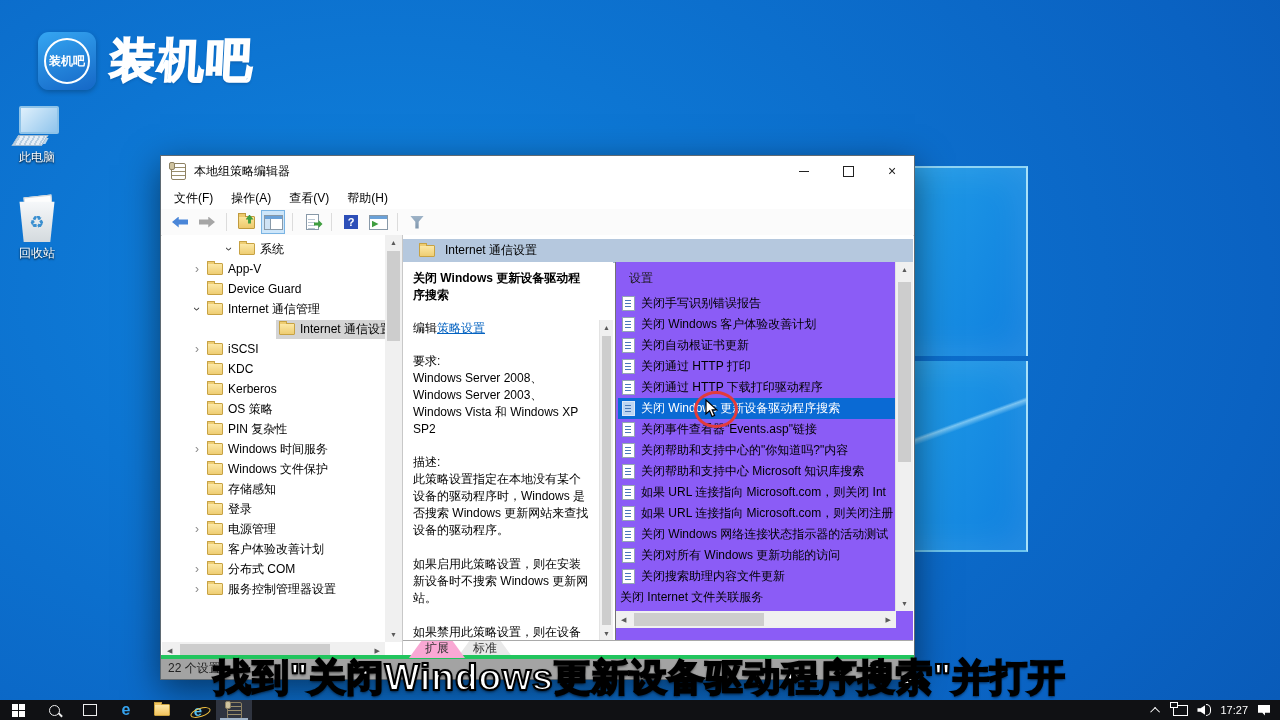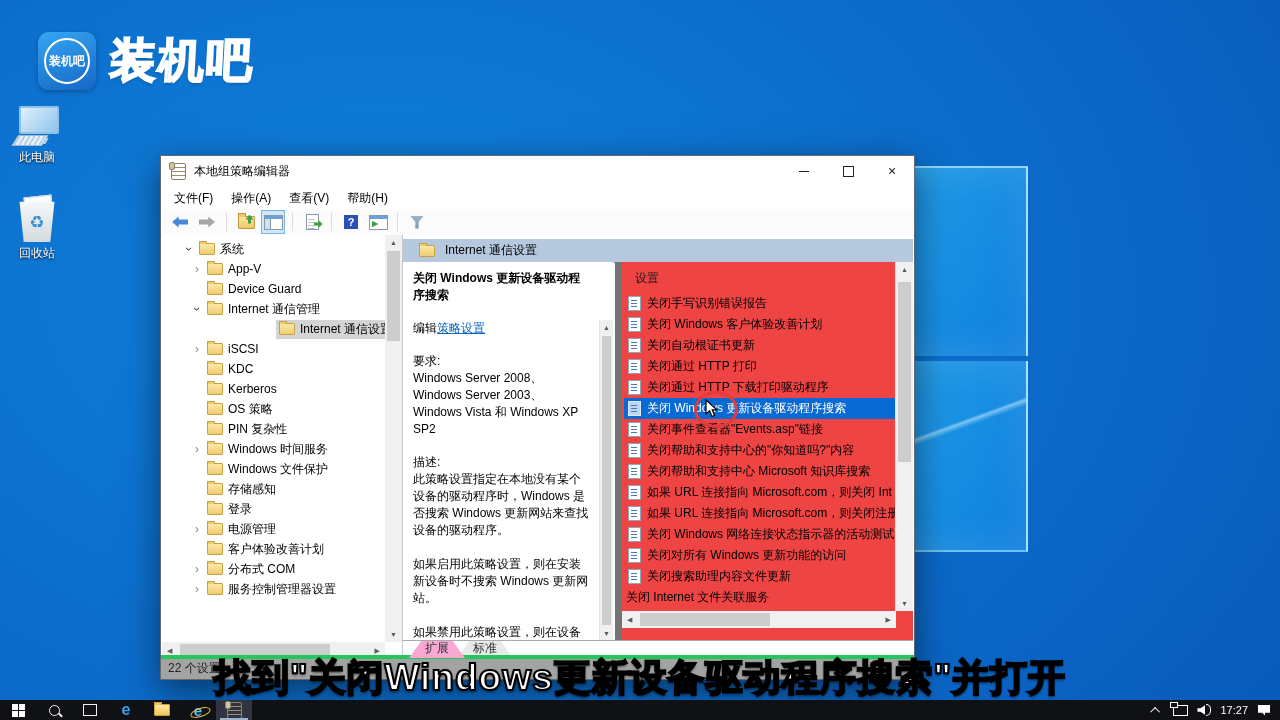--- a/index.html
+++ b/index.html
@@ -87,21 +87,21 @@
   .tbi[data-type="help"] .g{width:14px;height:14px;background:#2d4fb8;color:#fff;font-weight:bold;
     font-size:11px;line-height:14px;text-align:center;}
   .tbi[data-type="help"] .g::before{content:"?";}
   .tbi[data-type="filter"] .g{width:14px;height:13px;background:linear-gradient(#9fb4c8,#7e95ac);
     clip-path:polygon(0 0,100% 0,62% 48%,62% 100%,38% 100%,38% 48%);}
   
   .treepane{position:absolute;left:1px;top:79px;width:240px;bottom:20px;background:#fff;
     border-right:1px solid #c8c8c8;overflow:hidden;}
   .tree-rows{position:absolute;left:0;top:4px;right:17px;}
   .tree-row{height:20px;display:flex;align-items:center;white-space:nowrap;}
-  .tree-row[data-level="0"]{padding-left:20px;}
+  .tree-row[data-level="0"]{padding-left:60px;}
   .tree-row[data-level="1"]{padding-left:28px;}
   .tree-row[data-level="2"]{padding-left:100px;}
   .chev{width:14px;flex:none;color:#8a8a8a;font-size:12px;line-height:1;display:flex;justify-content:center;}
   .chev::before{content:"›";}
   .tree-row[data-chev="down"] .chev{transform:rotate(90deg);color:#3c3c3c;}
   .tree-row[data-chev="none"] .chev{visibility:hidden;}
   .folder{width:14px;height:10px;background:linear-gradient(#fce8a6,#eecd72);border:1px solid #c7a243;
     border-radius:1px;position:relative;margin:0 5px 0 2px;flex:none;}
   .folder::before{content:"";position:absolute;top:-3px;left:-1px;width:6px;height:2px;
     background:#eecd72;border:1px solid #c7a243;border-bottom:none;border-radius:1px 1px 0 0;}
@@ -120,21 +120,21 @@
   .content-header .folder{margin-right:10px;}
   .descpane{position:absolute;left:0;top:27px;width:210px;bottom:18px;background:#fff;overflow:hidden;}
   .desc-body{position:absolute;left:10px;top:8px;width:177px;line-height:17px;}
   .desc-title{font-weight:bold;margin-bottom:16px;}
   .desc-edit{margin-bottom:16px;}
   .desc-link{color:#0563c1;text-decoration:underline;}
   .desc-label{margin-top:16px;}
   .para{margin-top:17px;}
   .desc-vscroll{position:absolute;right:0;width:13px;top:58px;bottom:0;background:#f0f0f0;border-left:1px solid #e3e3e3;}
   .desc-vscroll .vs-up{left:3px;} .desc-vscroll .vs-dn{left:3px;}
-  .listpane{position:absolute;left:212px;top:27px;right:0;bottom:18px;background:#ef4444;border-left:7px solid #737373;overflow:hidden;}
+  .listpane{position:absolute;left:212px;top:27px;right:0;bottom:18px;background:#8b5cf6;border-left:1px solid #737373;overflow:hidden;}
   .list-colhead{position:absolute;left:13px;top:8px;font-size:12px;color:#1a1a1a;}
   .list-rows{position:absolute;left:2px;top:31px;right:17px;bottom:30px;overflow:hidden;}
   .setting-row{height:21px;display:flex;align-items:center;white-space:nowrap;overflow:hidden;padding-left:2px;}
   .doc{width:11px;height:13px;background:#fff;border:1px solid #93a5b5;margin:0 6px 0 2px;flex:none;position:relative;}
   .doc::before{content:"";position:absolute;left:2px;top:3px;width:6px;height:1px;background:#4a79b8;
     box-shadow:0 3px 0 #4a79b8,0 6px 0 #4a79b8;}
   .setting-row[data-selected="true"]{background:#0a6ad4;color:#fff;}
   .setting-row[data-selected="true"] .doc{border-color:#dbe8f8;background:#bcd5f2;}
   .list-vscroll{position:absolute;right:0;top:0;width:17px;bottom:30px;background:#f0f0f0;border-left:1px solid #e3e3e3;}
   .list-hscroll{position:absolute;left:0;right:17px;bottom:13px;height:17px;background:#f0f0f0;}

